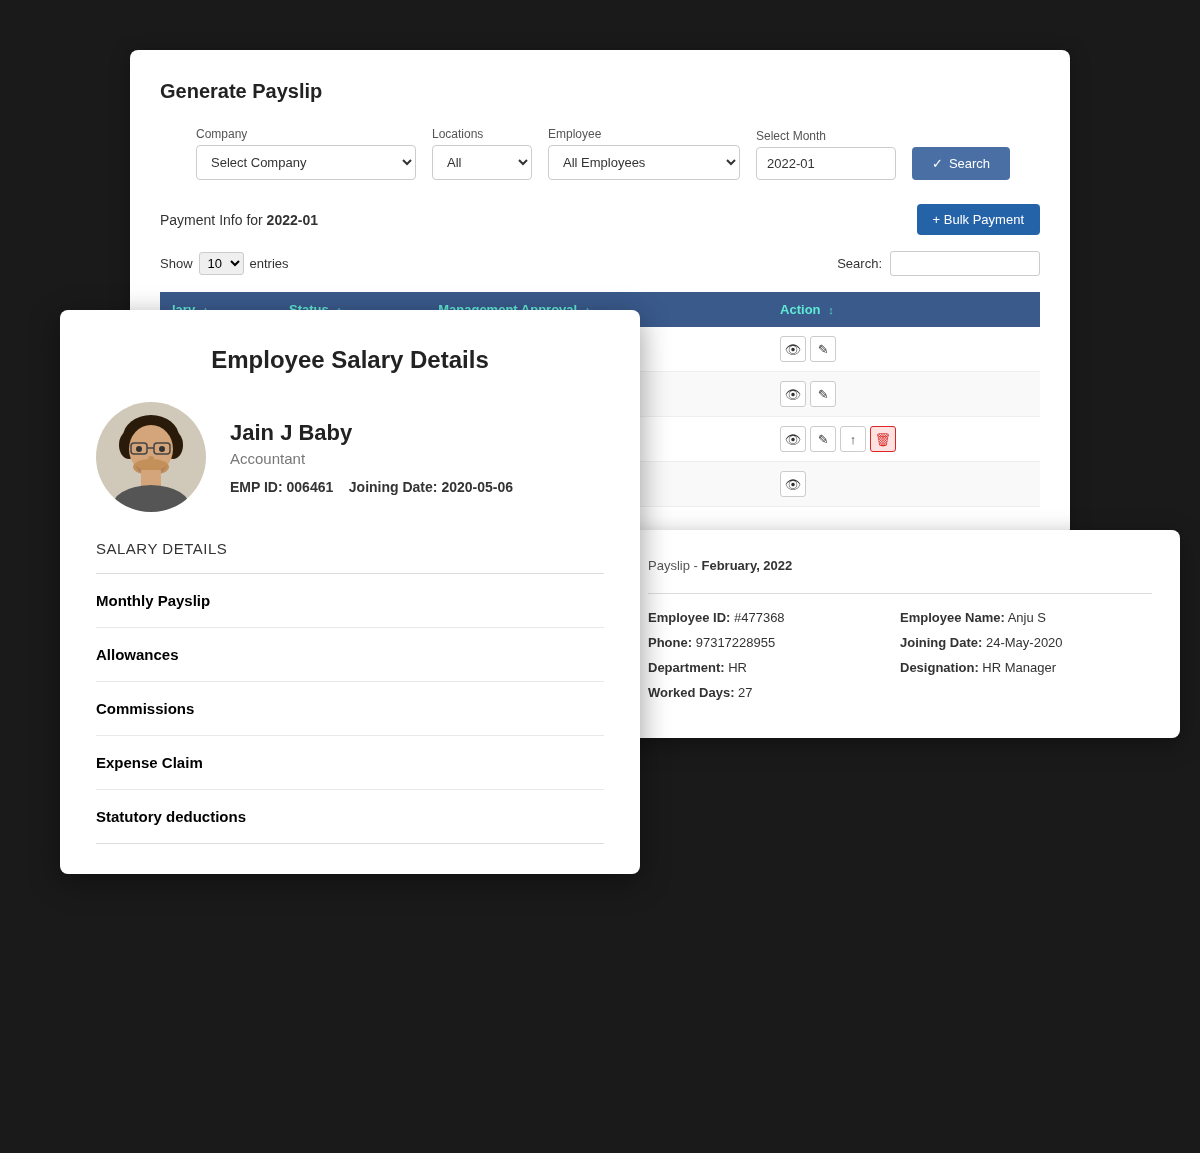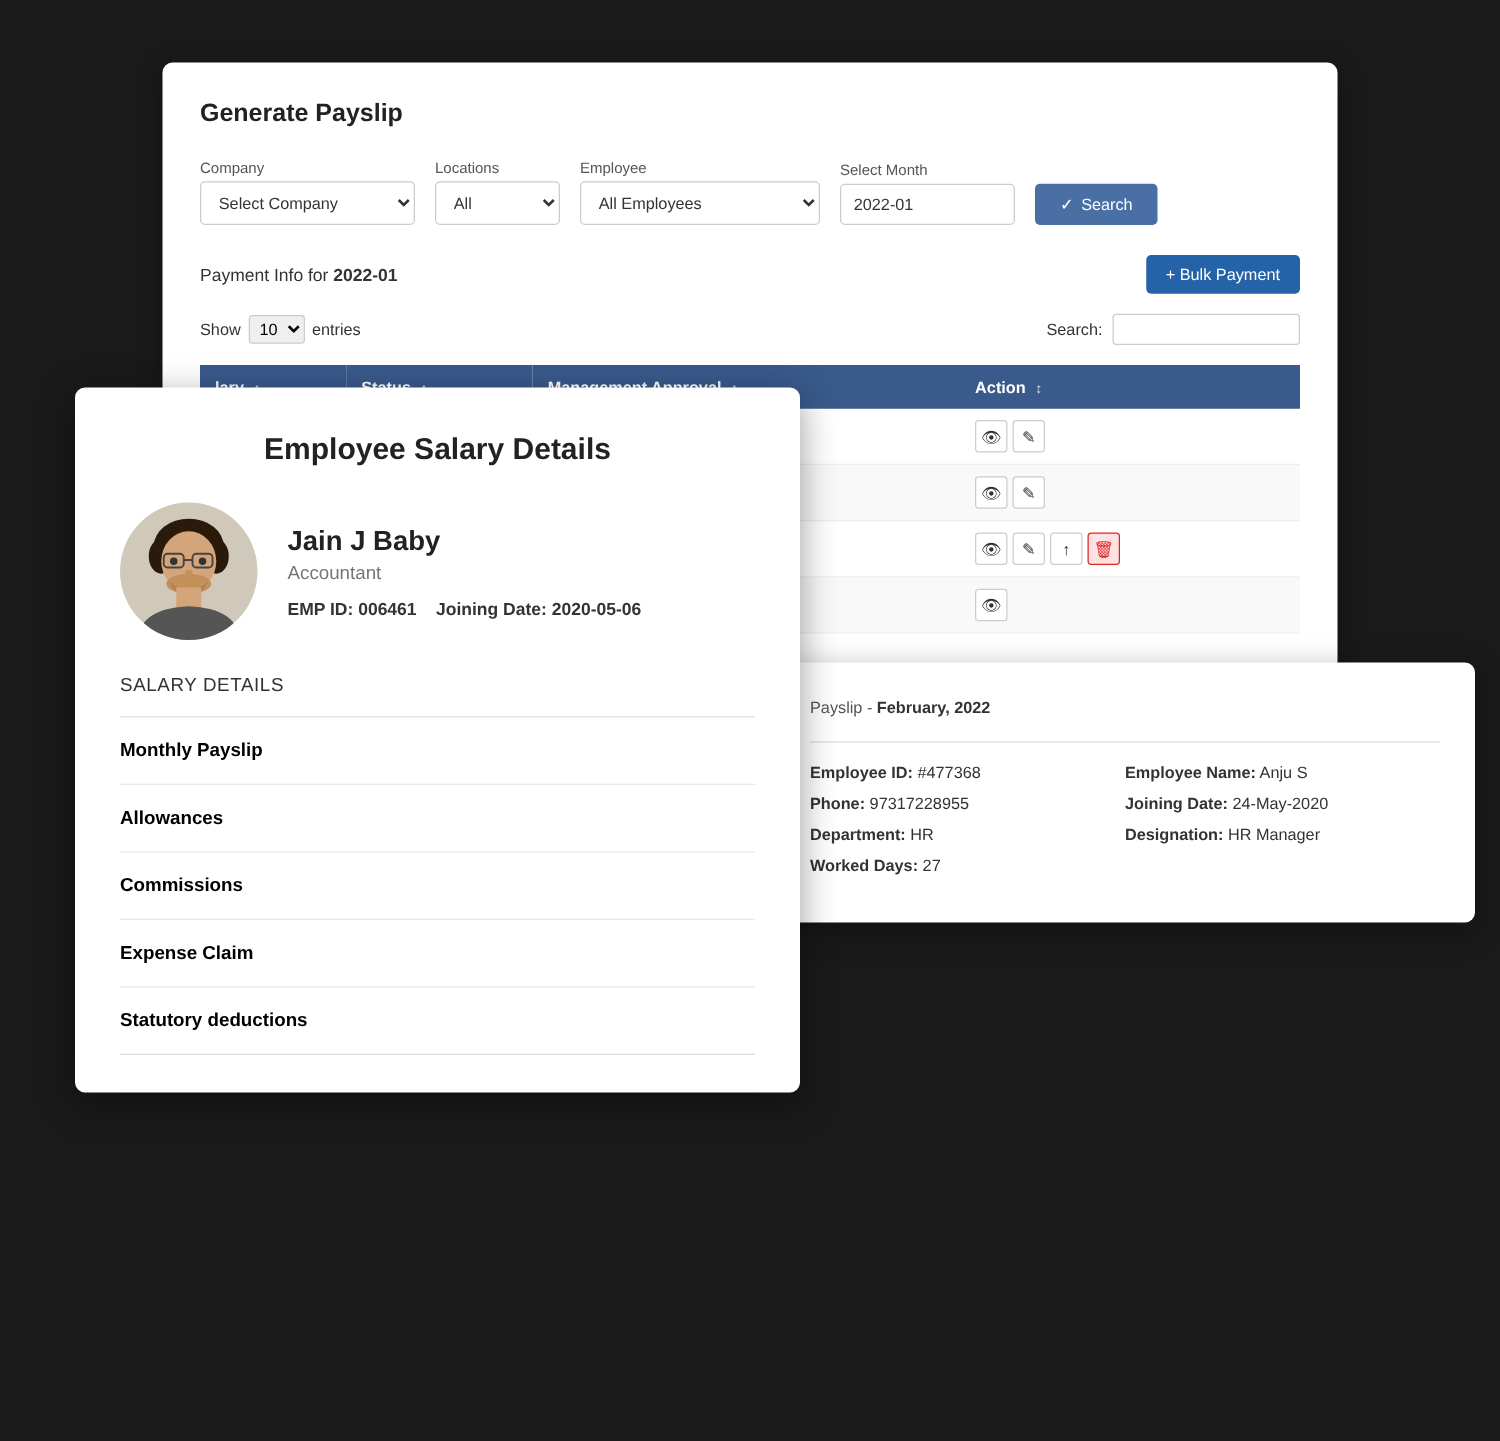--- a/index.html
+++ b/index.html
@@ -30,20 +30,21 @@
       font-weight: 600;
       color: #222;
       margin-bottom: 24px;
     }
 
     .filter-row {
       display: flex;
       gap: 16px;
       align-items: flex-end;
       margin-bottom: 24px;
+      margin-left: 36px;
     }
 
     .filter-group {
       display: flex;
       flex-direction: column;
       gap: 4px;
     }
 
     .filter-group label {
       font-size: 12px;
@@ -58,21 +59,21 @@
       font-size: 13px;
       color: #333;
       background: #fff;
       appearance: auto;
     }
 
     .filter-group select {
       padding-right: 28px;
     }
 
-    .filter-group.company select { width: 172px; }
+    .filter-group.company select { width: 220px; }
     .filter-group.locations select { width: 100px; }
     .filter-group.employee select { width: 192px; }
     .filter-group.month input { width: 140px; }
 
     .btn-search {
       background: #4a6fa5;
       color: #fff;
       border: none;
       border-radius: 4px;
       padding: 9px 20px;
@@ -150,21 +151,21 @@
     }
 
     .data-table {
       width: 100%;
       border-collapse: collapse;
       font-size: 13px;
     }
 
     .data-table th {
       background: #3a5a8c;
-      color: #ffffff;
+      color: #5eead4;
       padding: 10px 12px;
       text-align: left;
       font-weight: 600;
       white-space: nowrap;
     }
 
     .data-table th .sort-icon {
       display: inline-block;
       margin-left: 4px;
       opacity: 0.8;

